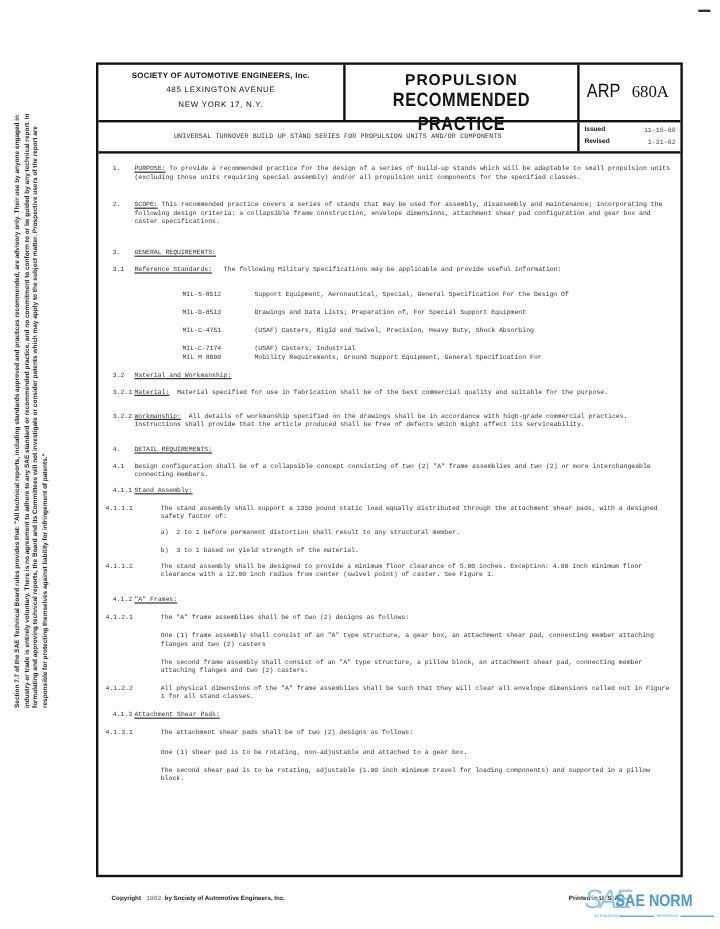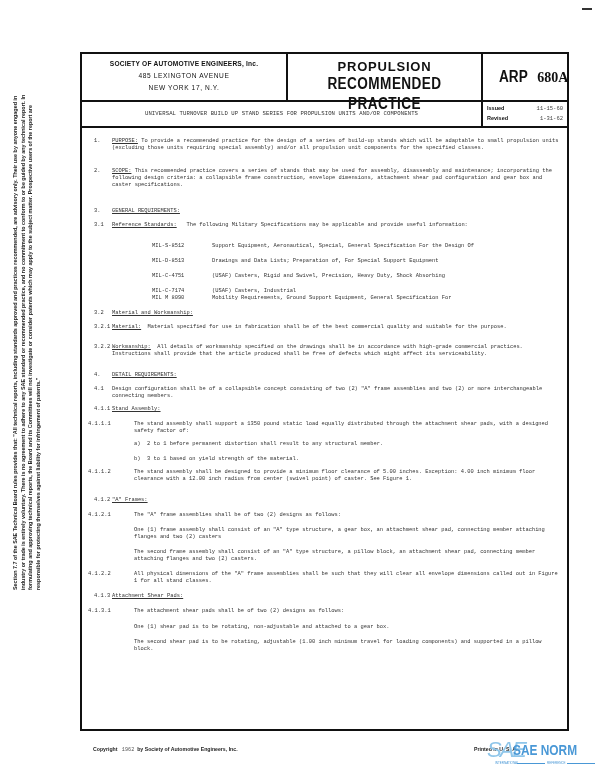--- a/index.html
+++ b/index.html
@@ -6,21 +6,21 @@
   body { width: 600px; height: 774px; position: relative; overflow: hidden; font-family: "Liberation Sans", sans-serif; color: #111; }
   .corner-mark { position: absolute; right: 8px; top: 8px; width: 10px; height: 2px; background: #333; }
   .side-note { position: absolute; left: 12px; top: 590px; width: 500px; height: 62px; transform: rotate(-90deg); transform-origin: 0 0; font-size: 5.4px; font-weight: bold; line-height: 7.6px; color: #222; font-family: "Liberation Sans", sans-serif; }
   .frame { position: absolute; left: 80px; top: 52px; width: 489px; height: 679px; border: 2px solid #111; box-sizing: border-box; }
   .hdr { position: absolute; left: 0; top: 0; width: 100%; height: 48px; border-bottom: 2px solid #111; box-sizing: border-box; }
   .hdr-org { position: absolute; left: 0; top: 0; width: 206px; height: 46px; border-right: 2px solid #111; box-sizing: border-box; text-align: center; font-size: 6.6px; font-weight: bold; line-height: 12px; padding-top: 4px; letter-spacing: 0.2px; }
   .hdr-org .l2, .hdr-org .l3 { font-weight: normal; letter-spacing: 0.6px; }
   .hdr-title { position: absolute; left: 206px; top: 0; width: 195px; height: 46px; border-right: 2px solid #111; box-sizing: border-box; text-align: center; }
   .hdr-title .t1 { font-size: 13px; font-weight: bold; letter-spacing: 0.8px; margin-top: 5px; line-height: 15px; }
   .hdr-title .t2 { font-size: 16px; font-weight: bold; font-family: "Liberation Sans", sans-serif; transform: scaleX(0.85); letter-spacing: 0.5px; line-height: 20px; }
-  .hdr-num { position: absolute; left: 401px; top: 0; right: 0; height: 46px; font-weight: bold; padding-left: 16px; padding-top: 14px; box-sizing: border-box; white-space: nowrap; }
+  .hdr-num { position: absolute; left: 401px; top: 0; right: 0; height: 46px; font-weight: normal; padding-left: 6px; padding-top: 14px; box-sizing: border-box; white-space: nowrap; }
   .hdr-num .arp { font-size: 16px; transform: scaleX(0.85); display: inline-block; transform-origin: left; }
   .hdr-num .num { font-size: 14px; font-family: "Liberation Serif", serif; margin-left: 0px; }
   .trow { position: absolute; left: 0; top: 48px; width: 100%; height: 26px; border-bottom: 2px solid #111; box-sizing: border-box; }
   .trow-title { position: absolute; left: 0; top: 0; width: 401px; height: 24px; border-right: 2px solid #111; box-sizing: border-box; font-family: "Liberation Mono", monospace; font-size: 5.6px; line-height: 24px; text-align: center; color: #333; letter-spacing: 0.1px; }
   .trow-dates { position: absolute; left: 401px; top: 0; right: 0; height: 24px; font-size: 5.5px; padding: 2px 4px; box-sizing: border-box; }
   .dl { display: flex; justify-content: space-between; line-height: 9.5px; }
   .dl .k { font-weight: bold; }
   .dl .v { font-family: "Liberation Mono", monospace; color: #444; }
   .body { position: absolute; left: 0; top: 74px; right: 0; bottom: 0; font-family: "Liberation Mono", monospace; font-size: 5.4px; color: #333; line-height: 7.2px; }
   .p { position: absolute; left: 0; right: 8px; }

